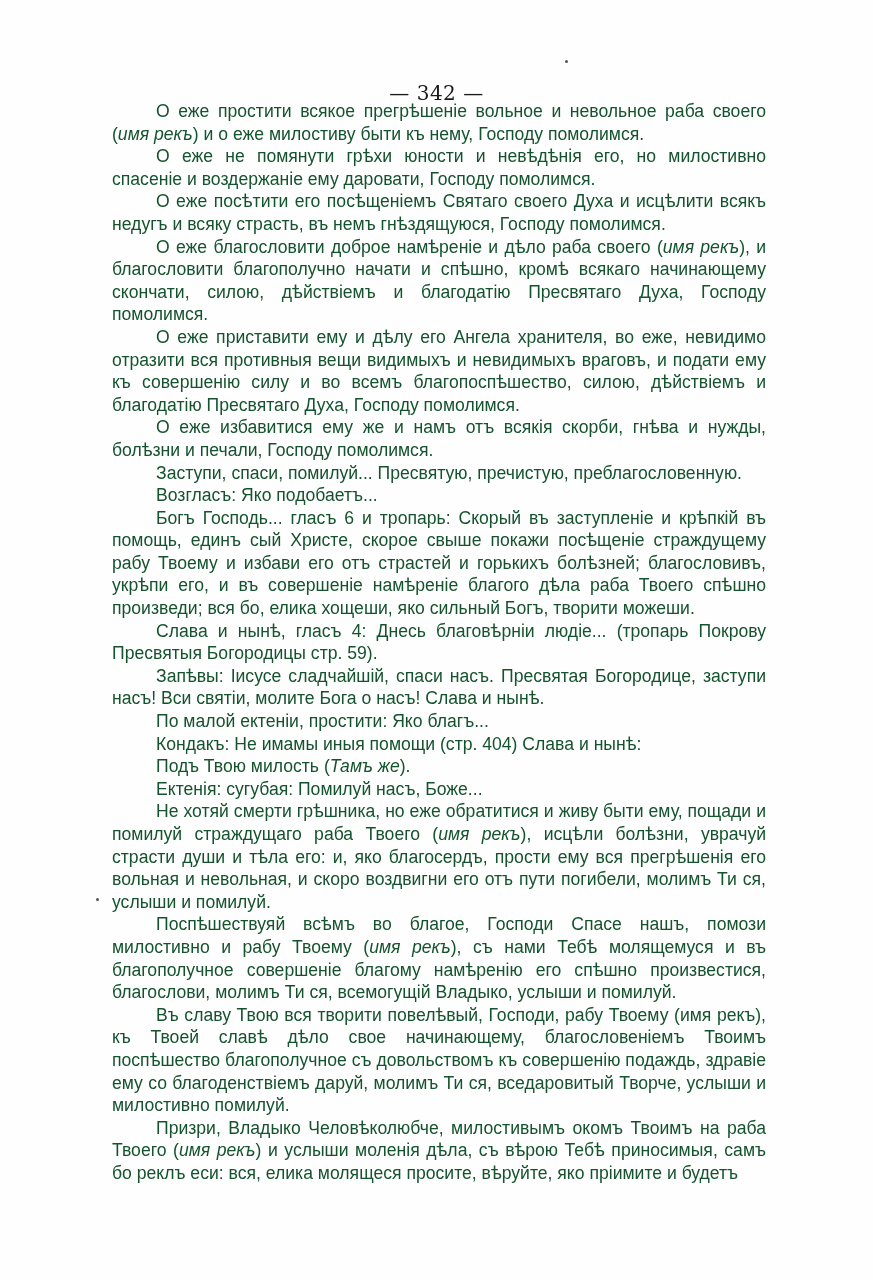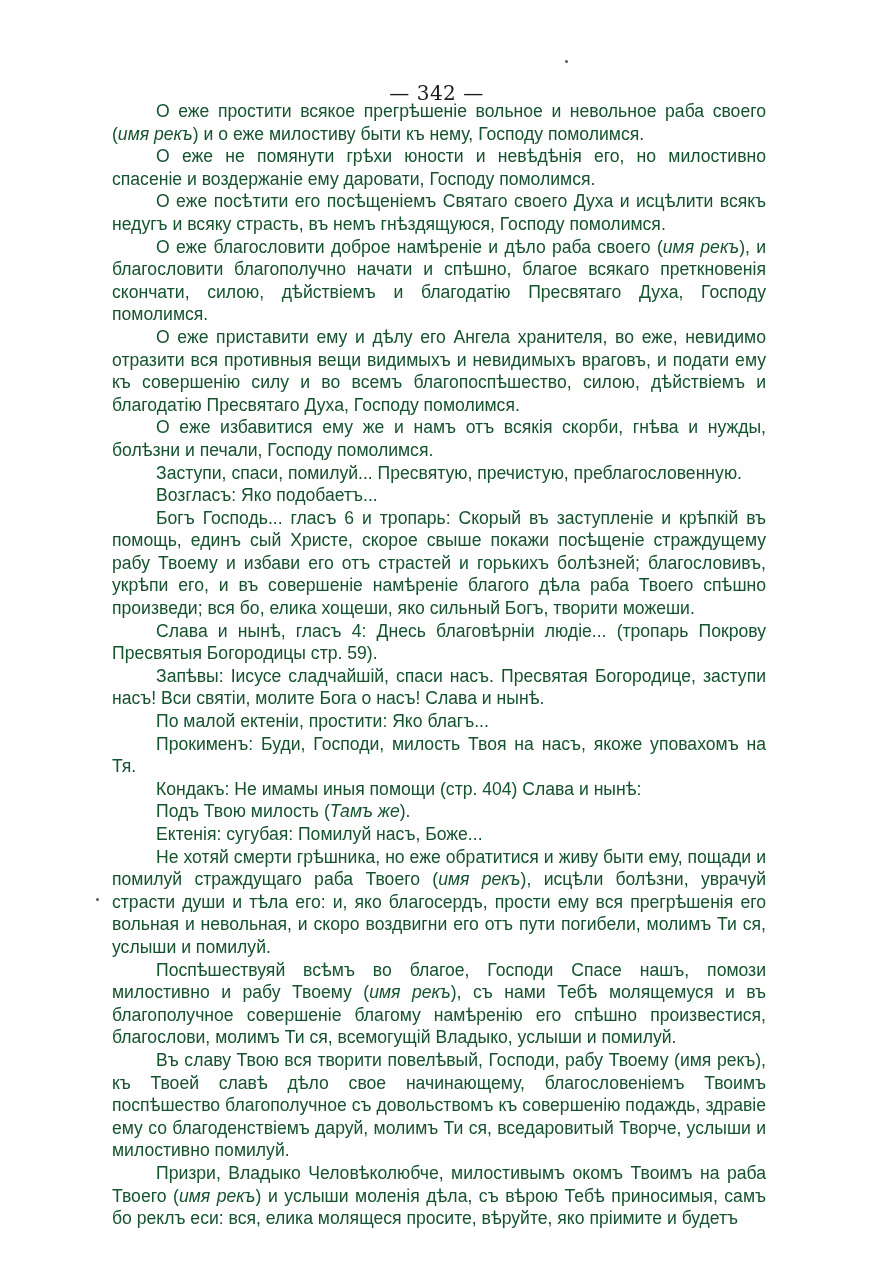--- a/index.html
+++ b/index.html
@@ -29,30 +29,29 @@
 </style>
 </head>
 <body>
 
 <div class="page">
   <div class="page-number">— 342 —</div>
   <div class="text-block" id="text-block">
       <p class="para"><span>О еже простити всякое прегрѣшеніе вольное и невольное раба своего (</span><span class="ital">имя рекъ</span><span>) и о еже милостиву быти къ нему, Господу помолимся.</span></p>
       <p class="para"><span>О еже не помянути грѣхи юности и невѣдѣнія его, но милостивно спасеніе и воздержаніе ему даровати, Господу помолимся.</span></p>
       <p class="para"><span>О еже посѣтити его посѣщеніемъ Святаго своего Духа и исцѣлити всякъ недугъ и всяку страсть, въ немъ гнѣздящуюся, Господу помолимся.</span></p>
-      <p class="para"><span>О еже благословити доброе намѣреніе и дѣло раба своего (</span><span class="ital">имя рекъ</span><span>), и благословити благополучно начати и спѣшно, благое всякаго преткновенія скончати, силою, дѣйствіемъ и благодатію Пресвятаго Духа, Господу помолимся.</span></p>
+      <p class="para"><span>О еже благословити доброе намѣреніе и дѣло раба своего (</span><span class="ital">имя рекъ</span><span>), и благословити благополучно начати и спѣшно, кромѣ всякаго начинающему скончати, силою, дѣйствіемъ и благодатію Пресвятаго Духа, Господу помолимся.</span></p>
       <p class="para"><span>О еже приставити ему и дѣлу его Ангела хранителя, во еже, невидимо отразити вся противныя вещи видимыхъ и невидимыхъ враговъ, и подати ему къ совершенію силу и во всемъ благопоспѣшество, силою, дѣйствіемъ и благодатію Пресвятаго Духа, Господу помолимся.</span></p>
       <p class="para"><span>О еже избавитися ему же и намъ отъ всякія скорби, гнѣва и нужды, болѣзни и печали, Господу помолимся.</span></p>
       <p class="para"><span>Заступи, спаси, помилуй... Пресвятую, пречистую, преблагословенную.</span></p>
       <p class="para"><span>Возгласъ: Яко подобаетъ...</span></p>
       <p class="para"><span>Богъ Господь... гласъ 6 и тропарь: Скорый въ заступленіе и крѣпкій въ помощь, единъ сый Христе, скорое свыше покажи посѣщеніе страждущему рабу Твоему и избави его отъ страстей и горькихъ болѣзней; благословивъ, укрѣпи его, и въ совершеніе намѣреніе благого дѣла раба Твоего спѣшно произведи; вся бо, елика хощеши, яко сильный Богъ, творити можеши.</span></p>
       <p class="para"><span>Слава и нынѣ, гласъ 4: Днесь благовѣрніи людіе... (тропарь Покрову Пресвятыя Богородицы стр. 59).</span></p>
       <p class="para"><span>Запѣвы: Іисусе сладчайшій, спаси насъ. Пресвятая Богородице, заступи насъ! Вси святіи, молите Бога о насъ! Слава и нынѣ.</span></p>
       <p class="para"><span>По малой ектеніи, простити: Яко благъ...</span></p>
-      <p class="para"><span>Прокименъ: Буди, Господи, милость Твоя на насъ, якоже уповахомъ на Тя.</span></p>
       <p class="para"><span>Кондакъ: Не имамы иныя помощи (стр. 404) Слава и нынѣ:</span></p>
       <p class="para"><span>Подъ Твою милость (</span><span class="ital">Тамъ же</span><span>).</span></p>
       <p class="para"><span>Ектенія: сугубая: Помилуй насъ, Боже...</span></p>
       <p class="para"><span>Не хотяй смерти грѣшника, но еже обратитися и живу быти ему, пощади и помилуй страждущаго раба Твоего (</span><span class="ital">имя рекъ</span><span>), исцѣли болѣзни, уврачуй страсти души и тѣла его: и, яко благосердъ, прости ему вся прегрѣшенія его вольная и невольная, и скоро воздвигни его отъ пути погибели, молимъ Ти ся, услыши и помилуй.</span></p>
       <p class="para gap"><span>Поспѣшествуяй всѣмъ во благое, Господи Спасе нашъ, помози милостивно и рабу Твоему (</span><span class="ital">имя рекъ</span><span>), съ нами Тебѣ молящемуся и въ благополучное совершеніе благому намѣренію его спѣшно произвестися, благослови, молимъ Ти ся, всемогущій Владыко, услыши и помилуй.</span></p>
       <p class="para"><span>Въ славу Твою вся творити повелѣвый, Господи, рабу Твоему (имя рекъ), къ Твоей славѣ дѣло свое начинающему, благословеніемъ Твоимъ поспѣшество благополучное съ довольствомъ къ совершенію подаждь, здравіе ему со благоденствіемъ даруй, молимъ Ти ся, вседаровитый Творче, услыши и милостивно помилуй.</span></p>
       <p class="para gap"><span>Призри, Владыко Человѣколюбче, милостивымъ окомъ Твоимъ на раба Твоего (</span><span class="ital">имя рекъ</span><span>) и услыши моленія дѣла, съ вѣрою Тебѣ приносимыя, самъ бо реклъ еси: вся, елика молящеся просите, вѣруйте, яко пріимите и будетъ</span></p>
     </div>
   <span class="stray-mark" style="left:565px; top:60px;"></span>
   <span class="stray-mark" style="left:96px; top:898px;"></span>

